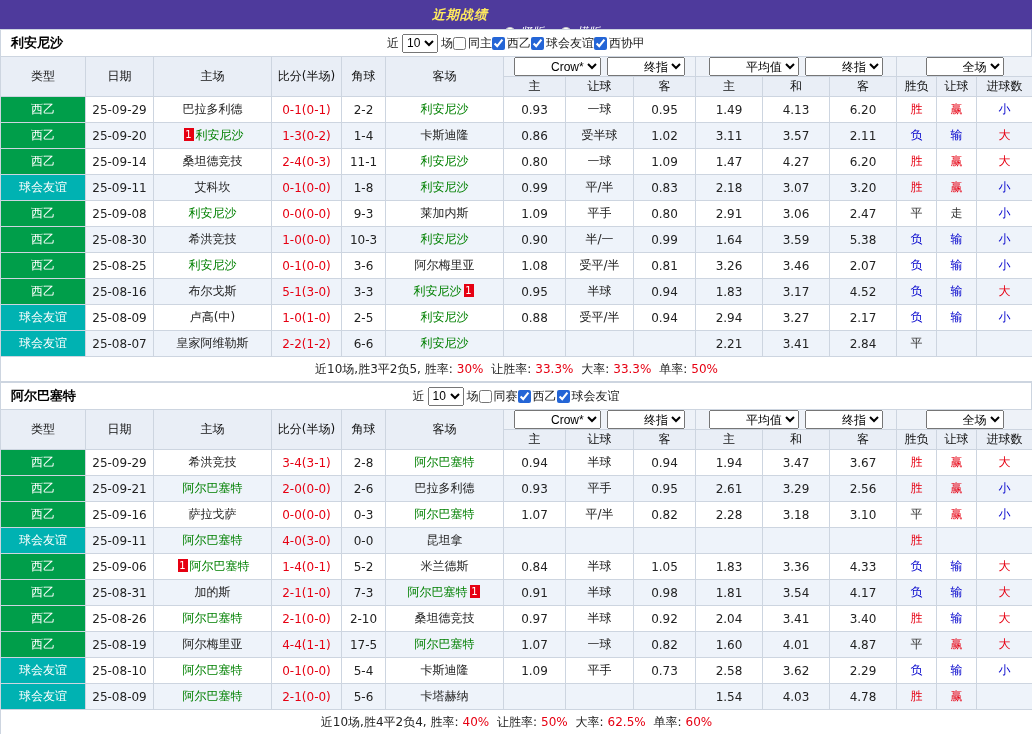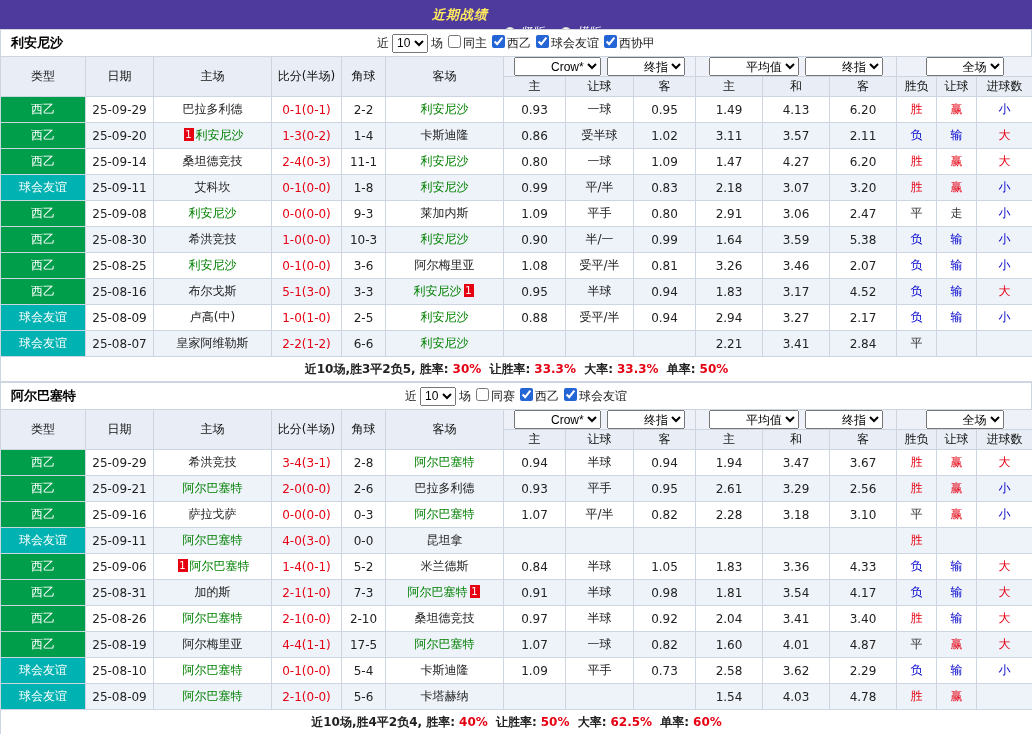--- a/index.html
+++ b/index.html
@@ -10,42 +10,42 @@
   .tb-title { color:#ffe95e; font-weight:bold; font-size:13px; letter-spacing:1px; }
   .tb-radio { display:flex; align-items:center; color:#fff; font-size:12px; cursor:pointer;margin-top:36px; }
   .radio { display:inline-block; width:12px; height:12px; border-radius:50%; background:#fff; border:1px solid #c9c9c9; margin-right:4px; position:relative; }
   .radio.dot-gray::after { content:""; position:absolute; left:2px; top:2px; width:6px; height:6px; border-radius:50%; background:#9a9a9a; }
   .radio.dot-blue::after { content:""; position:absolute; left:2px; top:2px; width:6px; height:6px; border-radius:50%; background:#1f5fd6; }
 
   .filter-row { position:relative; height:27px; background:#fff; border:1px solid #cdd5e0; border-bottom:none; display:flex; align-items:center; justify-content:center; font-size:12px; color:#222; }
   .team-name { position:absolute; left:10px; font-weight:bold; font-size:13px; color:#000; }
   .filters { display:flex; align-items:center; }
   .filters select { font-size:12px; height:19px; margin:0 3px; cursor:pointer; }
-  .cb { display:flex; align-items:flex-start; margin-left:5px; cursor:pointer; }
+  .cb { display:flex; align-items:center; cursor:pointer; }
   .cb input { width:13px; height:13px; margin:0 2px 0 0; accent-color:#2465d6; cursor:pointer; }
 
   table { width:1032px; border-collapse:collapse; table-layout:fixed; }
   th, td { border:1px solid #cdd5e0; font-size:12px; text-align:center; white-space:nowrap; overflow:hidden; }
   thead th { background:#e9eef6; font-weight:normal; height:20px; color:#111; }
   thead th.dd { background:#eef2f8; }
   thead select { font-size:12px; height:19px; margin:0 3px; cursor:pointer;padding-left:32px; }
   tbody td { height:26px; color:#222; background:#fff; }
   tbody tr:nth-child(even) td { background:#eef3fa; }
   td.lg { color:#fff; }
   td.lg.g { background:#009e4a; }
   td.lg.t { background:#00b2b2; }
   .focal { color:#008000; }
   td.score { color:#e60012;text-align:center; }
   .r { color:#e60012; }
   .b { color:#0000cc; }
   .k { color:#333; }
   .card { display:inline-block; background:#e60012; color:#fff; font-size:10px; line-height:13px; min-width:10px; padding:0 1px; margin:0 2px; vertical-align:1px; }
   .card:empty { display:none; }
   tfoot td { height:25px; background:#fff; color:#222; }
-  tfoot td span { margin:0 2px;font-weight:bold; }
+  tfoot td span { margin:0 2px; }
 </style>
 </head>
 <body>
 
 <div class="page">
 
   <header class="topbar">
     <span class="tb-title">近期战绩</span>
     <label class="tb-radio">
       <span class="radio dot-gray"></span>

